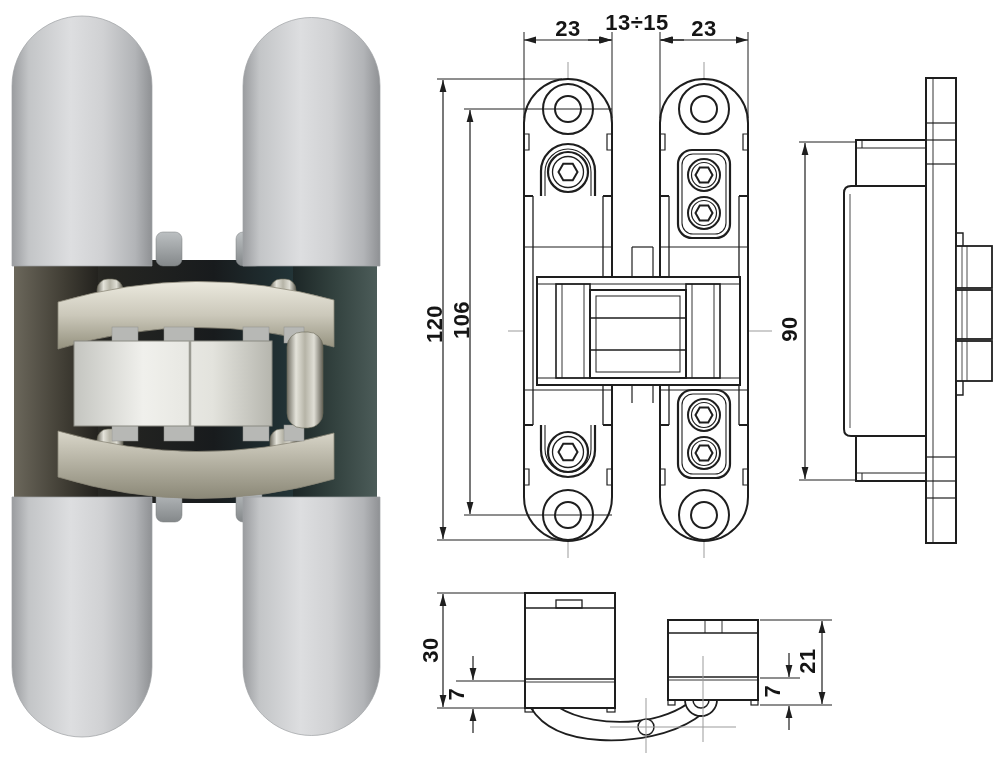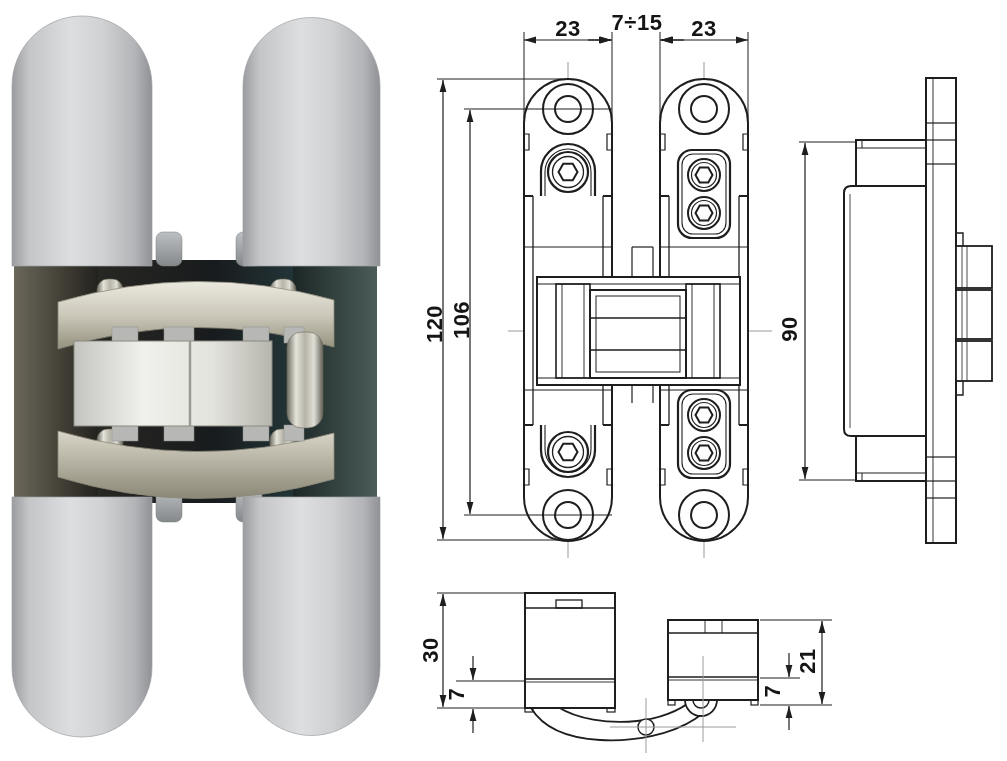--- a/index.html
+++ b/index.html
@@ -316,21 +316,21 @@
       <line x1="473" y1="656" x2="473" y2="680" marker-end="url(#ahE)"></line>
       <line x1="473" y1="709" x2="473" y2="733" marker-start="url(#ahS)"></line>
       <line x1="822" y1="621" x2="822" y2="704" marker-start="url(#ahS)" marker-end="url(#ahE)"></line>
       <line x1="789" y1="653" x2="789" y2="677" marker-end="url(#ahE)"></line>
       <line x1="789" y1="706" x2="789" y2="730" marker-start="url(#ahS)"></line>
     </g>
   </g>
 </svg>
 
 <div class="dim" style="left:568px;top:29px">23</div>
-<div class="dim" style="left:637px;top:23px">7÷15</div>
+<div class="dim" style="left:637px;top:23px">13÷15</div>
 <div class="dim" style="left:704px;top:29px">23</div>
 <div class="dim v" style="left:435px;top:324px">120</div>
 <div class="dim v" style="left:462px;top:320px">106</div>
 <div class="dim v" style="left:790px;top:329px">90</div>
 <div class="dim v" style="left:431px;top:650px">30</div>
 <div class="dim v" style="left:457px;top:694px">7</div>
 <div class="dim v" style="left:773px;top:691px">7</div>
 <div class="dim v" style="left:808px;top:661px">21</div>
 
 </div>

